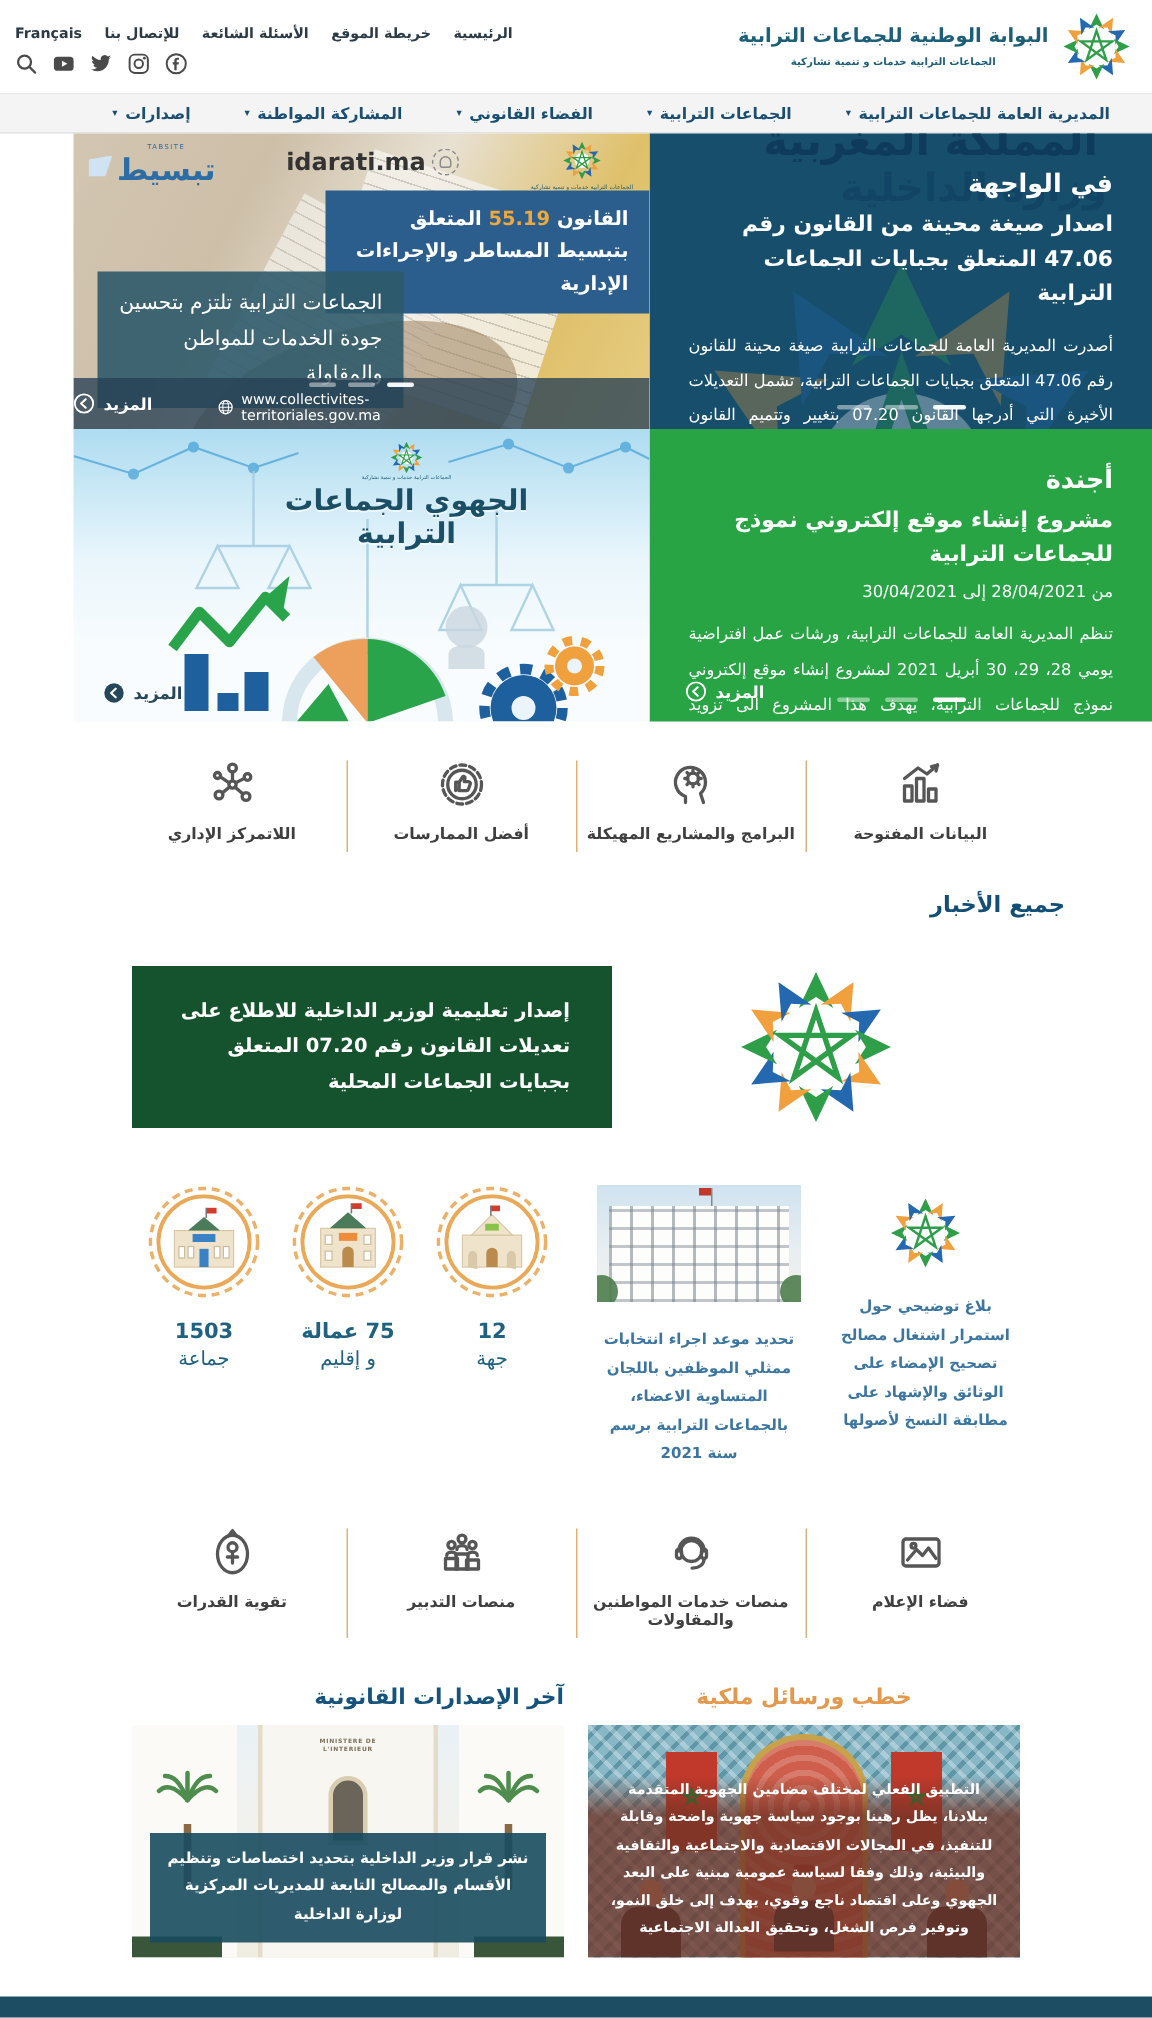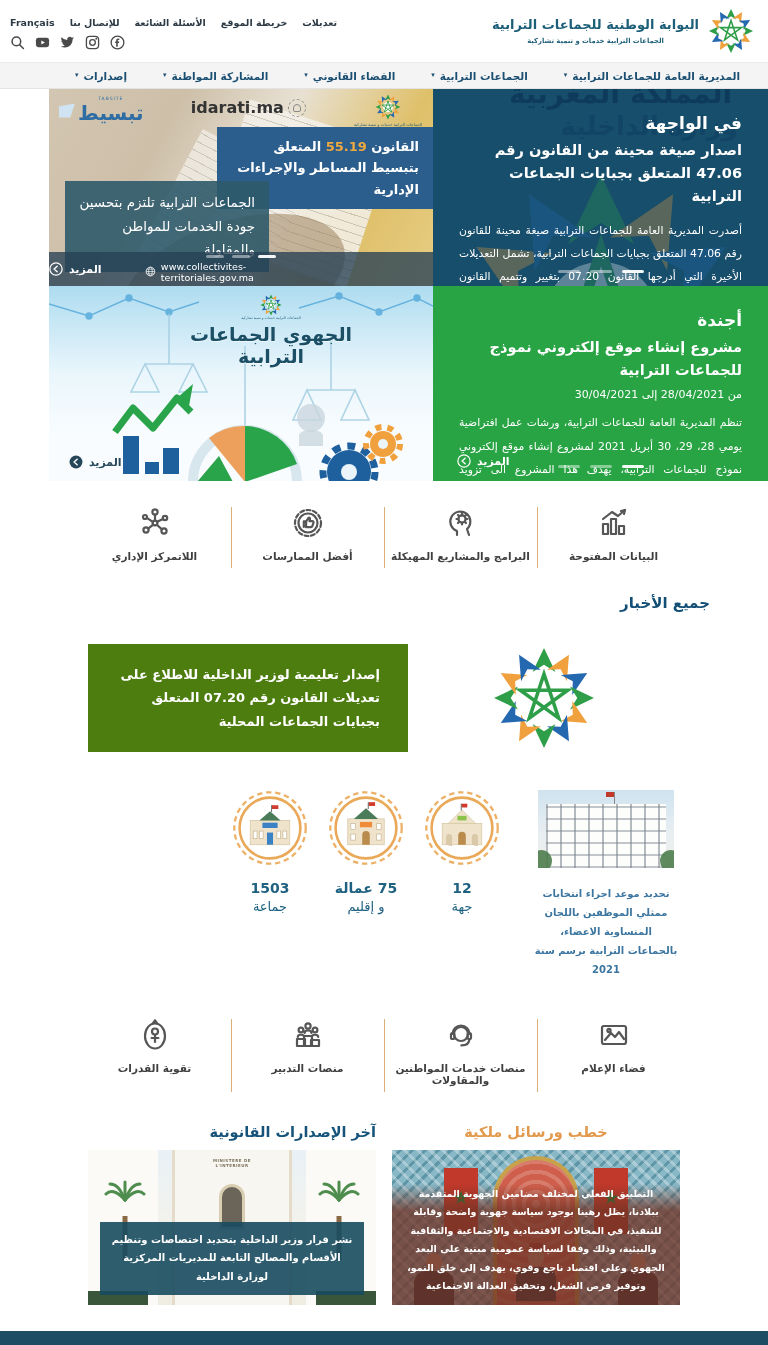--- a/index.html
+++ b/index.html
@@ -112,21 +112,21 @@
   .qitem:not(:last-child)::after { content:""; position:absolute; left:0; top:6px; bottom:2px; width:1px; background:#ddb07a; }
   .qitem svg { width:36px; height:36px; }
   .qlabel { font-size:10.5px; font-weight:600; color:#3f3f3f; text-align:center; }
   .lineic { stroke:#565656; fill:none; stroke-width:2.2; stroke-linecap:round; stroke-linejoin:round; }
 
   
   .news-heading { margin:24px 58px 0; text-align:right; color:#124e75; font-size:15px; font-weight:bold; }
   .featured-row { display:flex; margin:32px 88px 0; align-items:center; }
   .featured-star { width:272px; display:flex; justify-content:center; }
   .featured-star svg { width:104px; height:104px; }
-  .featured-card { width:320px; height:108px; background:#4d7c0f; color:#fff; display:flex; align-items:center;
+  .featured-card { width:320px; height:108px; background:#14532d; color:#fff; display:flex; align-items:center;
                    padding:0 28px; font-size:13px; font-weight:bold; line-height:1.8; text-align:right; cursor:pointer; }
 
   
   .stats-row { display:flex; margin:38px 88px 0; }
   .snews { width:148px; display:flex; flex-direction:column; align-items:center; cursor:pointer; }
   .snews + .snews { margin-right:20px; }
   .snews-logo svg { width:48px; height:48px; margin-top:8px; }
   .snews-img { width:136px; height:78px; position:relative; overflow:hidden; background:linear-gradient(#cfe3ef,#e8eef2 55%,#f2f0ea); }
   .bwin { position:absolute; inset:14px 8px 0; background:#fdfdfc;
           background-image:repeating-linear-gradient(90deg,rgba(120,130,140,.55) 0 2px,transparent 2px 14px),
@@ -262,21 +262,21 @@
           <use href="#star"></use>
         </svg>
       </span>
     <span class="brand-text">
       <div class="brand-title">البوابة الوطنية للجماعات الترابية</div>
       <div class="brand-sub">الجماعات الترابية خدمات و تنمية تشاركية</div>
     </span>
   </div>
   <div class="topnav-block">
     <nav class="toplinks">
-      <a>تعديلات</a>
+      <a>الرئيسية</a>
       <a>خريطة الموقع</a>
       <a>الأسئلة الشائعة</a>
       <a>للإتصال بنا</a>
       <a>Français</a>
     </nav>
     <div class="socials-top">
       <svg class="ic">
           <use href="#i-facebook"></use>
         </svg>
       <svg class="ic">
@@ -530,20 +530,28 @@
     <svg viewBox="0 0 100 100">
         <use href="#star"></use>
       </svg>
   </div>
   <div class="featured-card">
     <span>إصدار تعليمية لوزير الداخلية للاطلاع على تعديلات القانون رقم 07.20 المتعلق بجبايات الجماعات المحلية</span>
   </div>
 </section>
 
 <section class="stats-row">
+  <div class="snews">
+    <div class="snews-logo">
+      <svg viewBox="0 0 100 100">
+          <use href="#star"></use>
+        </svg>
+    </div>
+    <div class="snews-cap">بلاغ توضيحي حول استمرار اشتغال مصالح تصحيح الإمضاء على الوثائق والإشهاد على مطابقة النسخ لأصولها</div>
+  </div>
   <div class="snews">
     <div class="snews-img">
       <div class="bwin"></div>
       <div class="bflag"></div>
       <div class="btree" style="left:-8px;"></div>
       <div class="btree" style="right:-8px;"></div>
     </div>
     <div class="snews-cap">تحديد موعد اجراء انتخابات ممثلي الموظفين باللجان المتساوية الاعضاء، بالجماعات الترابية برسم سنة 2021</div>
   </div>
   <div class="stats-group">

